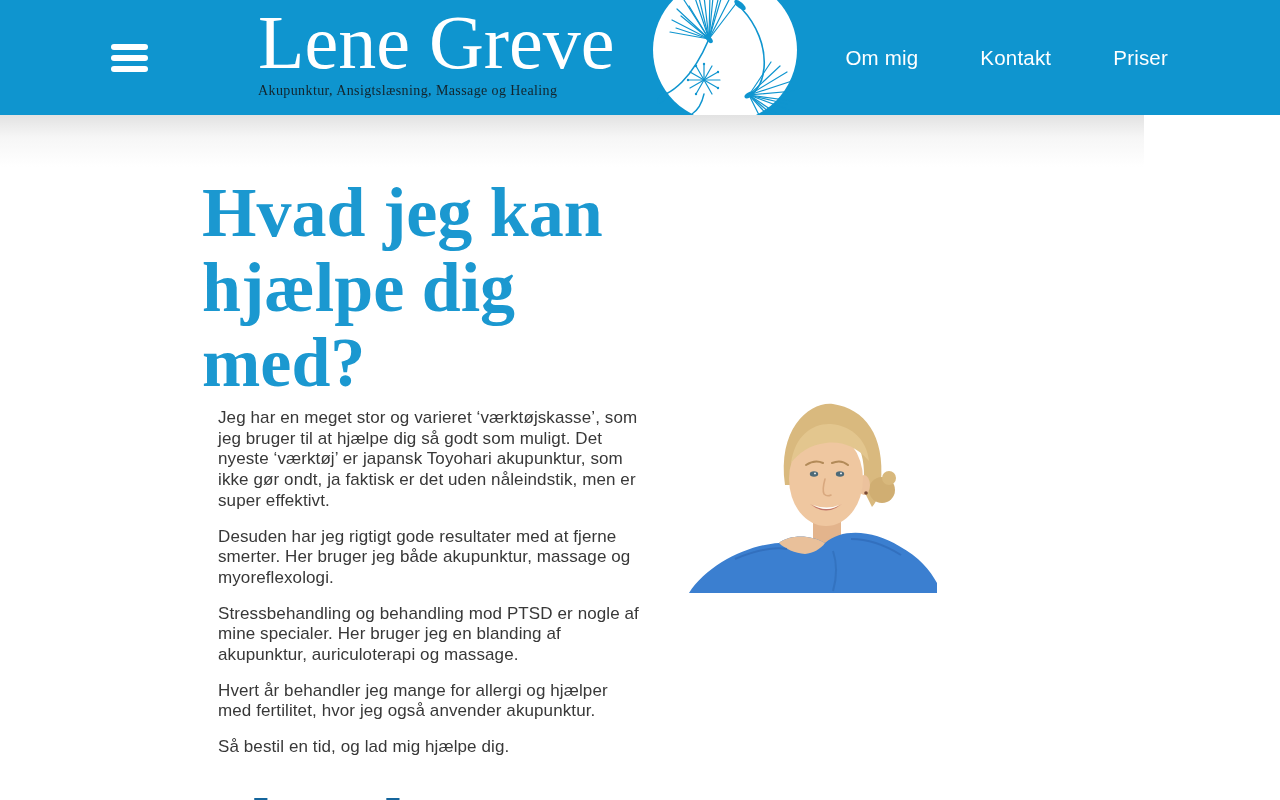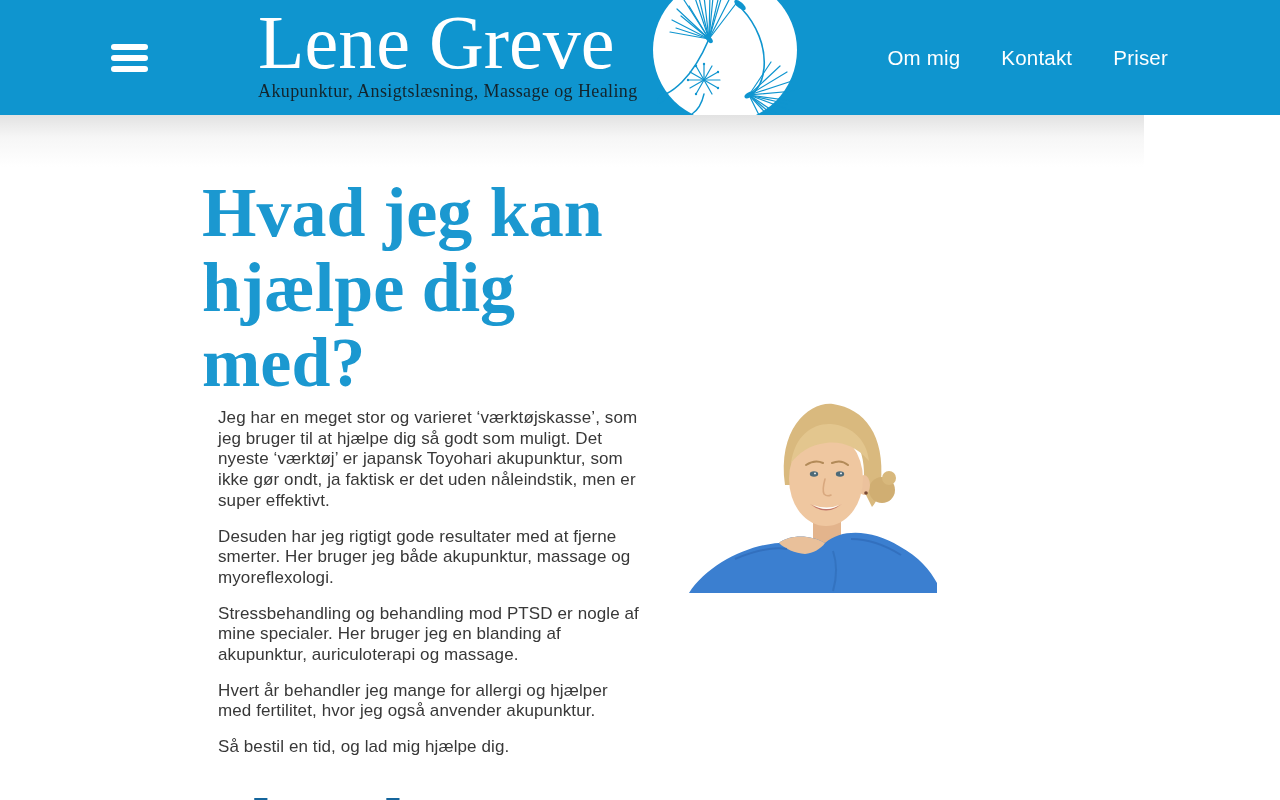--- a/index.html
+++ b/index.html
@@ -18,25 +18,25 @@
   .hamburger span{
     display:block;width:37px;height:6px;background:#ffffff;border-radius:3px;margin-bottom:5px;
   }
   .hamburger span:last-child{margin-bottom:0;}
   .logo{position:absolute;left:258px;top:4px;text-decoration:none;cursor:pointer;}
   .logo-title{
     font-family:"Liberation Serif",serif;font-size:76px;line-height:76px;
     color:#ffffff;font-weight:400;white-space:nowrap;
   }
   .logo-tagline{
-    font-family:"Liberation Serif",serif;font-size:18px;line-height:18px;
+    font-family:"Liberation Serif",serif;font-size:14px;line-height:18px;
     color:#13242c;margin-top:2px;letter-spacing:0.4px;white-space:nowrap;
   }
   .logo-circle{position:absolute;left:652px;top:-24px;width:146px;height:146px;}
-  .nav{position:absolute;right:112px;top:45px;display:flex;gap:41px;}
+  .nav{position:absolute;right:112px;top:45px;display:flex;gap:62px;}
   .nav a{
     color:#ffffff;font-size:20.5px;line-height:26px;text-decoration:none;
     letter-spacing:0.2px;cursor:pointer;white-space:nowrap;
   }
   
   .main{position:relative;width:1144px;height:685px;background:#ffffff;}
   .main::before{
     content:"";position:absolute;left:0;top:0;width:100%;height:52px;
     background:linear-gradient(to bottom,#e2e2e2 0,#f6f6f6 22px,#ffffff 52px);
     pointer-events:none;

